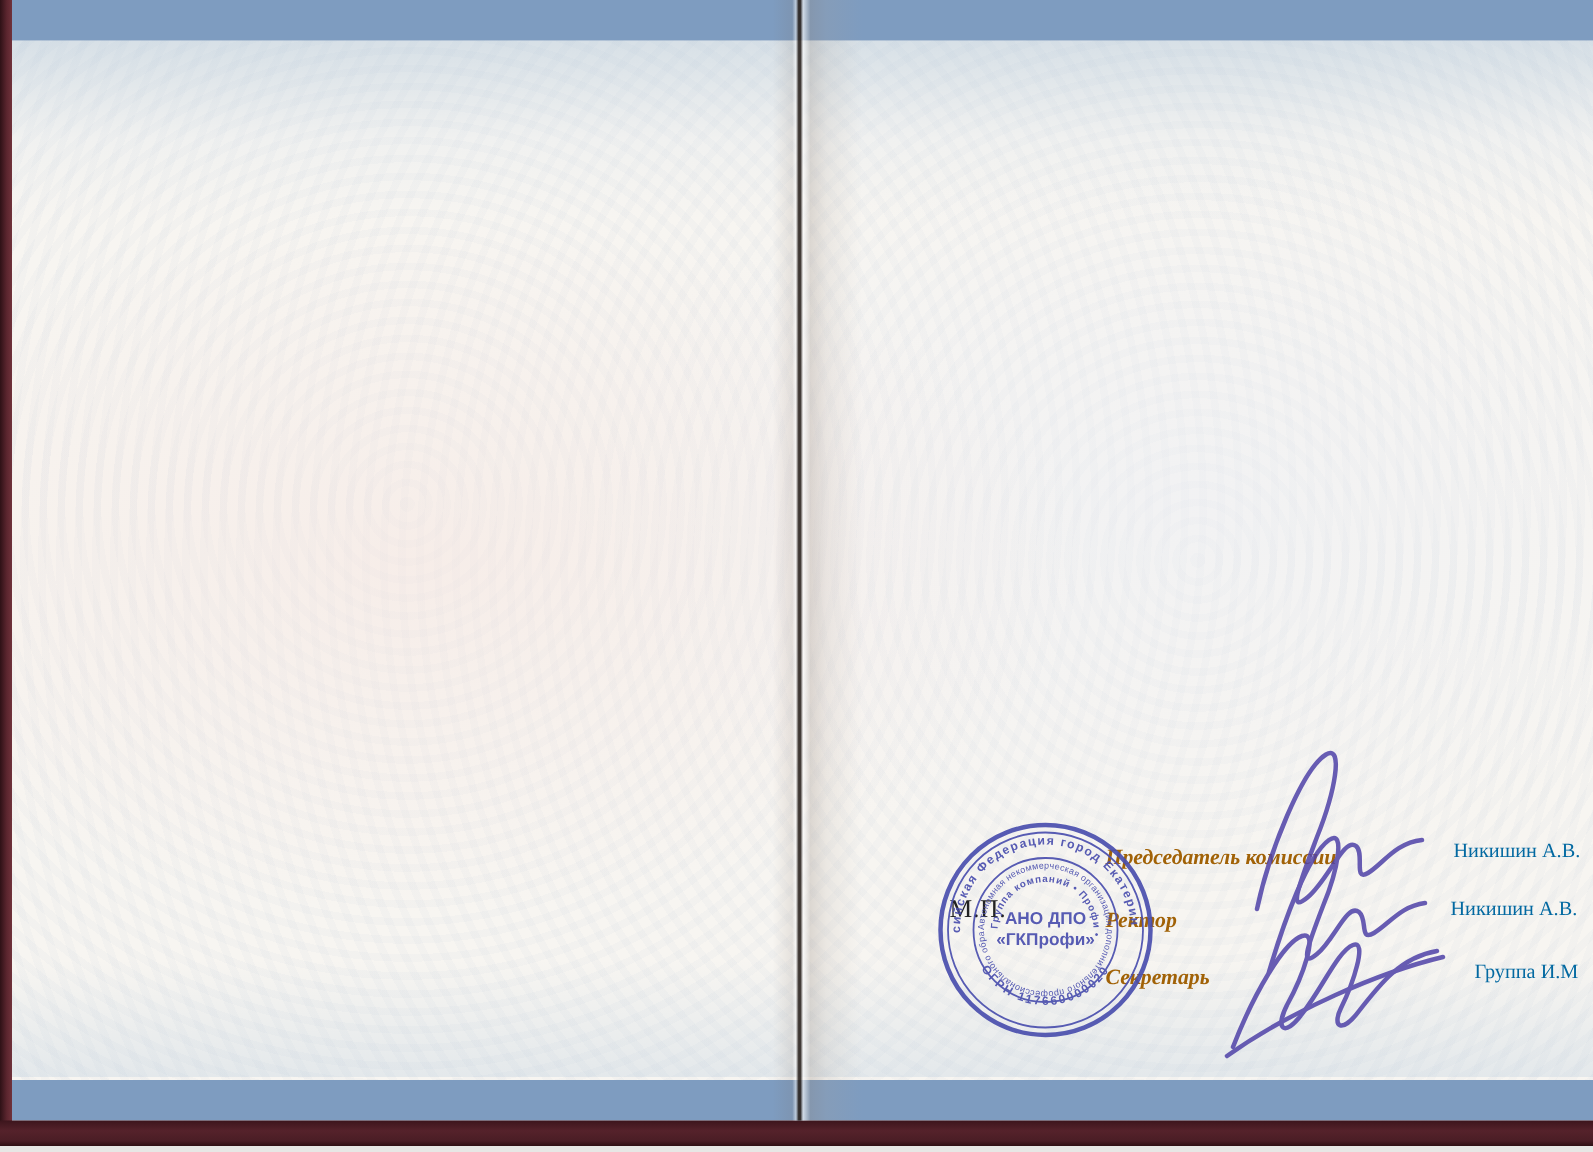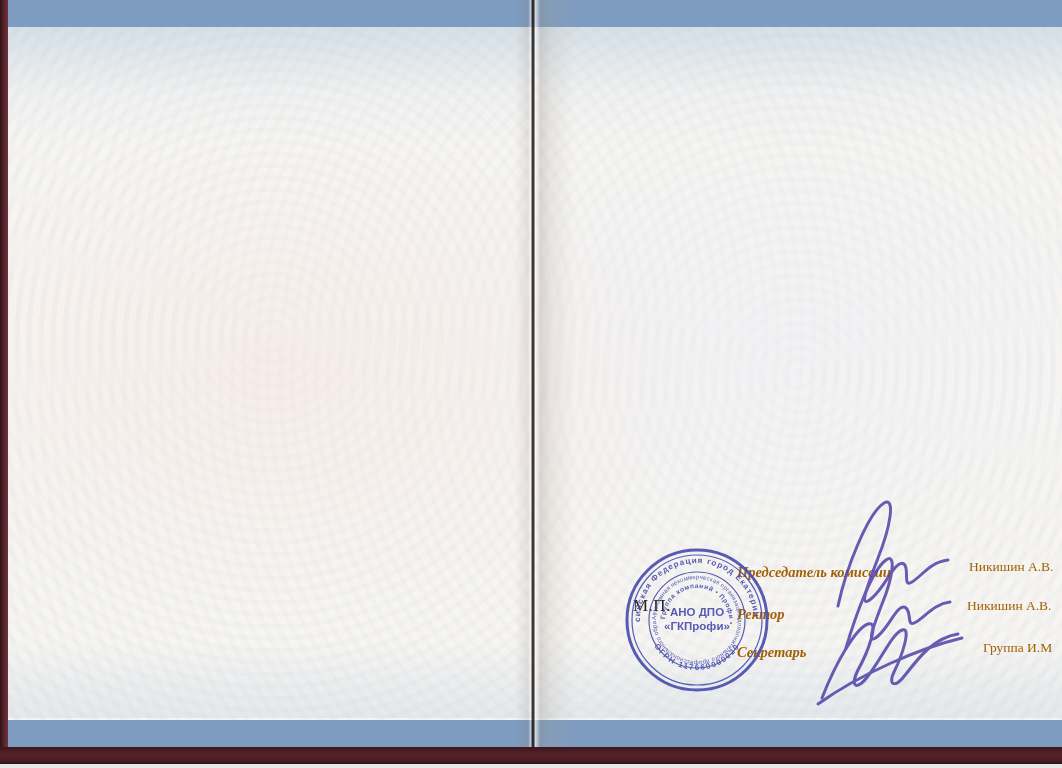--- a/index.html
+++ b/index.html
@@ -60,21 +60,21 @@
   .qual-note{position:absolute; left:262px; top:447px; transform:translateX(-50%);
     font-size:17px; font-style:italic; font-weight:bold; color:#2c2b29; letter-spacing:.5px;}
   .small-label{font-size:13.5px; font-weight:bold; letter-spacing:1.1px; color:#2c2b29;}
   .value-line{font-size:18.5px; color:#232221; letter-spacing:.6px;}
 
   .intro-line{font-size:13.5px; font-weight:bold; letter-spacing:.7px; color:#2c2b29;}
   .person-line{font-size:20px; color:#232221; letter-spacing:1px;}
   .org-line{font-size:16px; color:#232221; letter-spacing:.8px;}
 
   .role-label{position:absolute; left:737px; font-size:14.5px; font-weight:bold; font-style:italic; color:#a16207; white-space:nowrap; z-index:5;}
-  .sig-name{position:absolute; font-size:13.5px; color:#a16207; white-space:nowrap; z-index:5;}
+  .sig-name{position:absolute; font-size:13.5px; color:#0369a1; white-space:nowrap; z-index:5;}
   .mp-mark{position:absolute; left:633px; top:596px; font-size:17px; color:#222; z-index:5; letter-spacing:.5px;}
 
   .stamp-svg{position:absolute; left:622px; top:545px; z-index:6; opacity:.92;}
   .sig-svg{position:absolute; left:800px; top:488px; z-index:7;}
 </style>
 </head>
 <body>
 
 <div id="scan">
 

